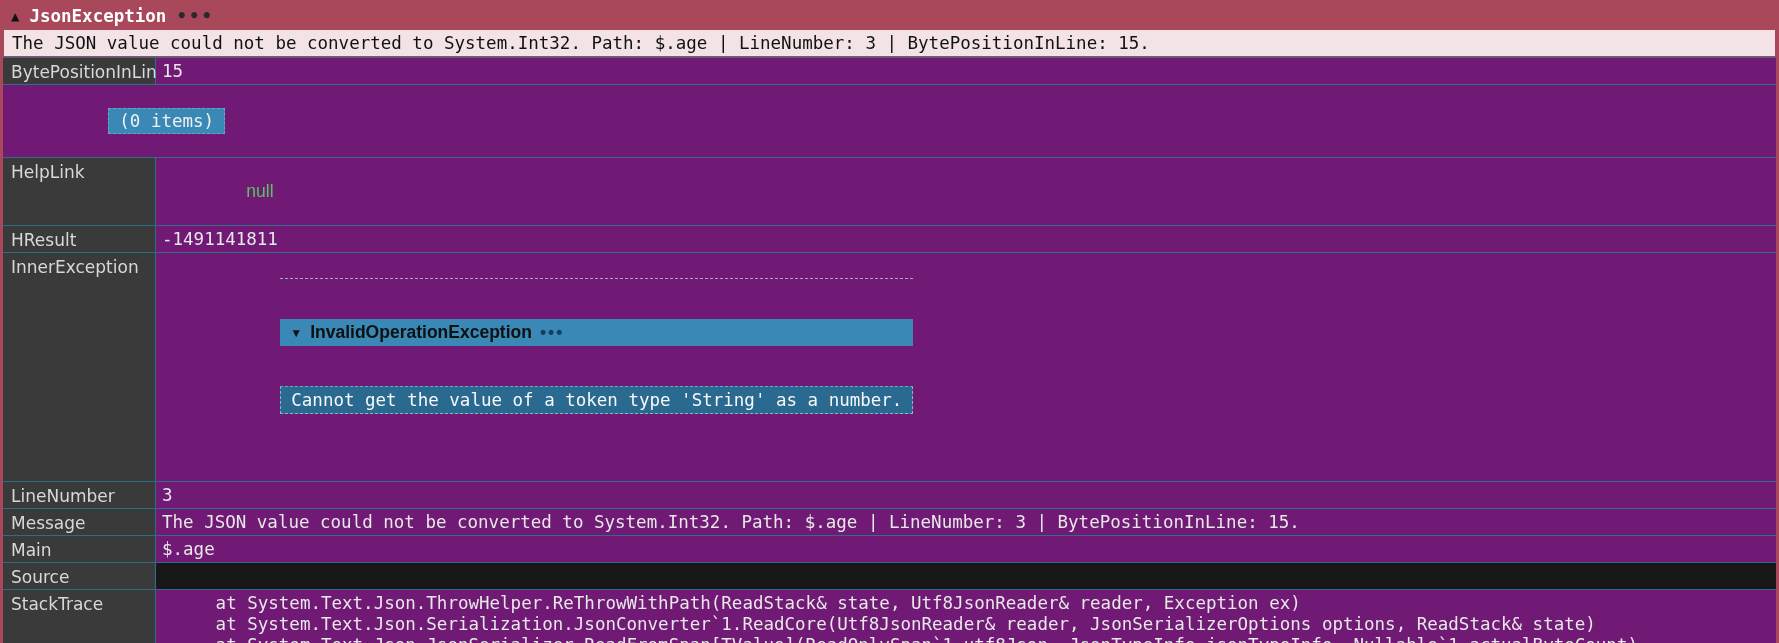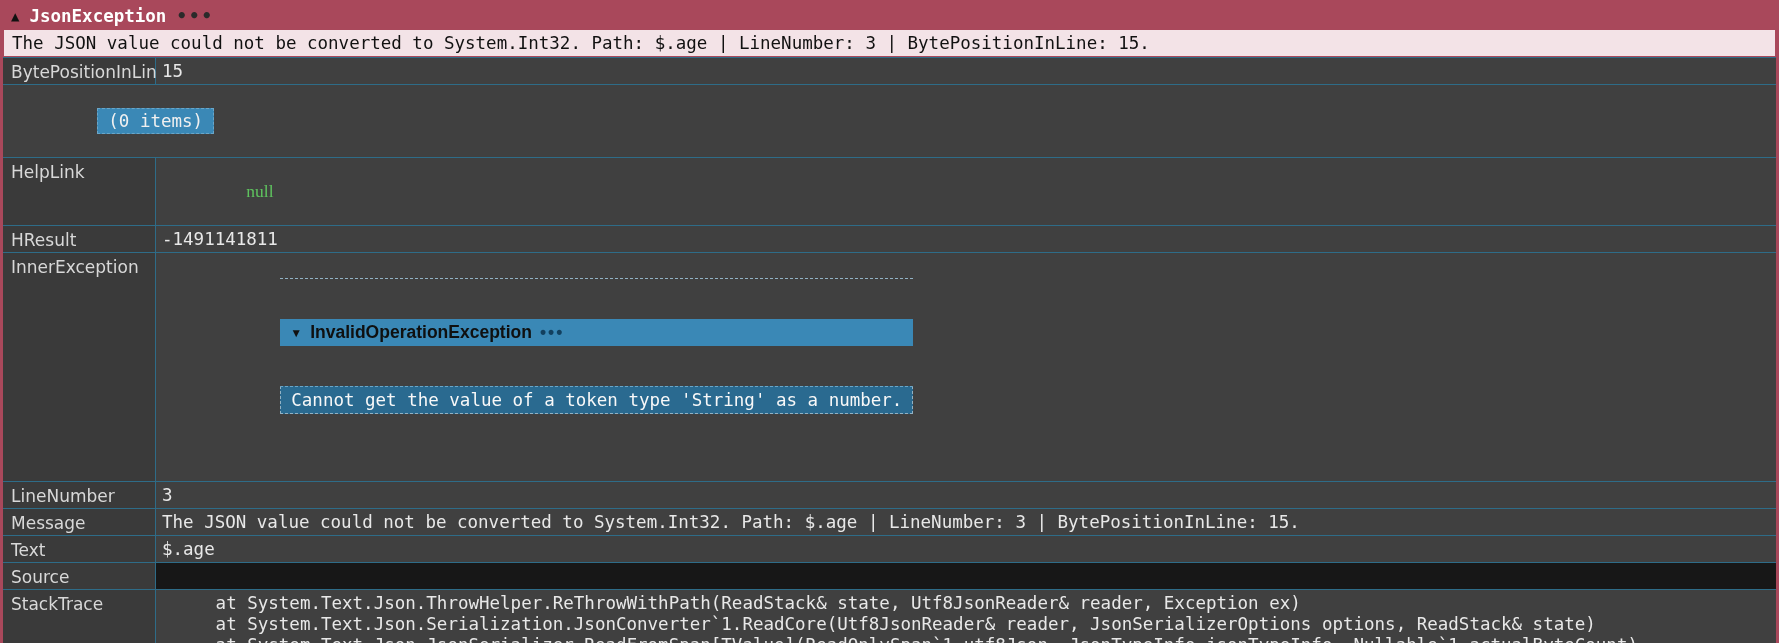--- a/index.html
+++ b/index.html
@@ -43,21 +43,21 @@
   flex:none;
   background:#3a3a3a;
   color:#d8d8d8;
   padding:4px 8px 2px;
   font-family:"Segoe UI","DejaVu Sans",sans-serif;
   font-size:17px;
   border-right:1px solid #2e6c88;
 }
 .val {
   flex:1;
-  background:#404040;
+  background:#701a75;
   color:#e8e8e8;
   padding:3px 6px;
   font-family:Consolas,monospace;
   white-space:pre;
   overflow:hidden;
 }
 .nested {
   display:inline-block;
   margin:2px 0 4px 34px;
   border-top:1px dashed #92b2c4;
@@ -84,25 +84,25 @@
   border-bottom:1px dashed #92b2c4;
   border-left:1px dashed #92b2c4;
   border-right:1px dashed #92b2c4;
   text-align:right;
 }
 .badge {
   display:inline-block;
   background:#3a88b6;
   color:#f0f0f0;
   padding:2px 10px;
-  margin-left:4px;
+  margin-left:15px;
   font-family:Consolas,monospace;
   border:1px dashed #6ba6c8;
 }
-.null { color:#5ec35e; font-family:Liberation Serif, serif; }
+.null { color:#5ec35e; font-family:Liberation Sans, sans-serif; }
 .stack { white-space:pre; font-family:Consolas,monospace; line-height:1.2; padding-left:28px;}
 </style>
 </head>
 <body>
 
 <div class="panel">
 
   <div class="header">
     <span class="tri-up">▲</span>
     <span>JsonException</span>
@@ -154,21 +154,21 @@
       <div class="lbl">LineNumber</div>
       <div class="val">3</div>
     </div>
 
     <div class="row">
       <div class="lbl">Message</div>
       <div class="val">The JSON value could not be converted to System.Int32. Path: $.age | LineNumber: 3 | BytePositionInLine: 15.</div>
     </div>
 
     <div class="row">
-      <div class="lbl">Text</div>
+      <div class="lbl">Main</div>
       <div class="val">$.age</div>
     </div>
 
     <div class="row">
       <div class="lbl">Source</div>
     </div>
 
     <div class="row">
       <div class="lbl">StackTrace</div>
       <div class="val stack">   at System.Text.Json.ThrowHelper.ReThrowWithPath(ReadStack&amp; state, Utf8JsonReader&amp; reader, Exception ex)

